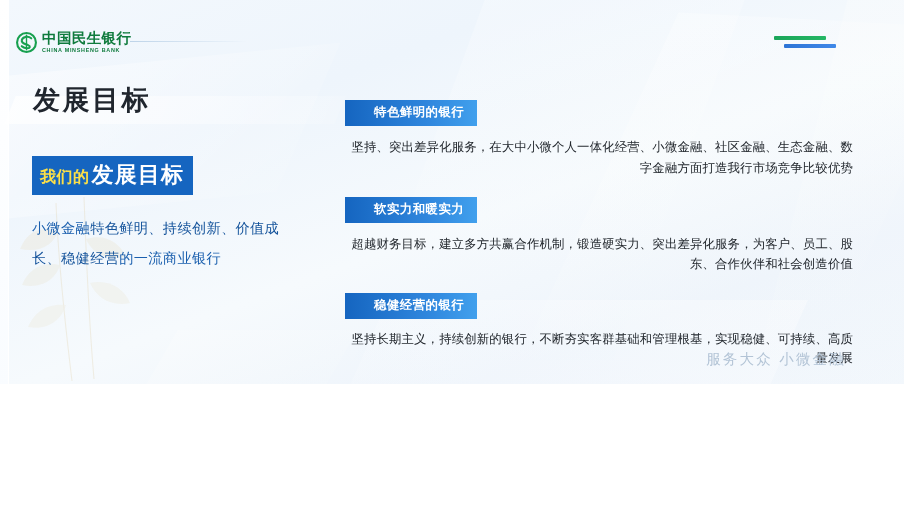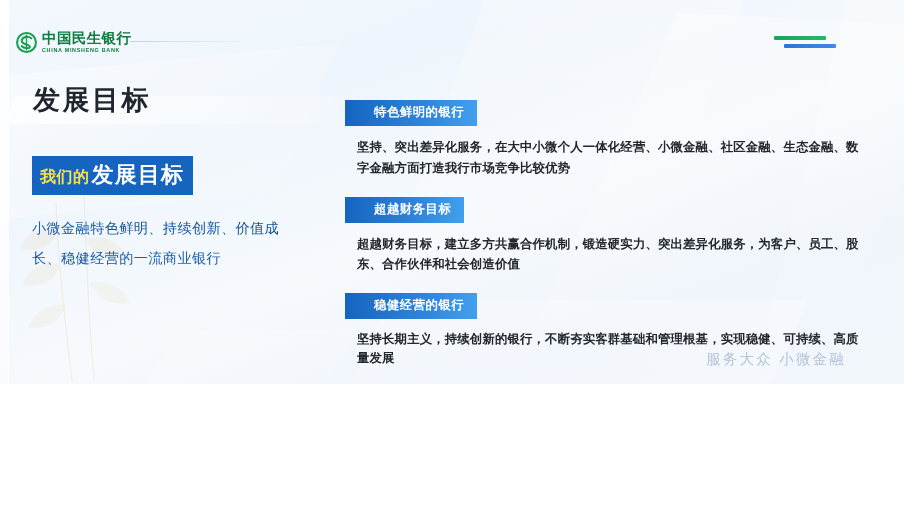--- a/index.html
+++ b/index.html
@@ -120,23 +120,23 @@
   
   #right-col { position:absolute; left:345px; top:100px; width:545px; }
   .sec { position:relative; margin-bottom:18px; }
   .sec-badge {
     display:inline-block;
     background:linear-gradient(90deg,#1565c0 0%,#2f86dd 62%,#41a0ed 100%);
     color:#ffffff; font-size:12.4px; font-weight:bold;
     padding:4px 13px 5px 29px; letter-spacing:.5px; white-space:nowrap;
   }
   .sec-body {
-    margin-top:11px; margin-left:12px;
-    font-size:12.4px; font-weight:bold; color:#23282e;
-    line-height:1.68; letter-spacing:.15px; max-width:505px;
+    margin-top:11px; margin-left:3px;
+    font-size:12.4px; font-weight:normal; color:#23282e;
+    line-height:1.68; letter-spacing:.15px; max-width:505px;text-align:right;
   }
   .sec.tight .sec-body { line-height:1.52; }
 
   
   .footer {
     position:absolute; right:58px; bottom:15px;
     font-size:14.5px; color:#b3c4d6; letter-spacing:2.2px; white-space:nowrap;
   }
 </style>
 </head>
@@ -242,21 +242,21 @@
 
   <div id="right-col">
 
     <div class="sec">
       <div class="sec-badge">特色鲜明的银行</div>
       <div class="sec-body">坚持、突出差异化服务，在大中小微个人一体化经营、小微金融、社区金融、生态金融、数字金融方面打造我行市场竞争比较优势</div>
     </div>
 
 
     <div class="sec">
-      <div class="sec-badge">超越财务目标</div>
+      <div class="sec-badge">软实力和暖实力</div>
       <div class="sec-body">超越财务目标，建立多方共赢合作机制，锻造硬实力、突出差异化服务，为客户、员工、股东、合作伙伴和社会创造价值</div>
     </div>
 
     <div class="sec tight">
       <div class="sec-badge">稳健经营的银行</div>
       <div class="sec-body">坚持长期主义，持续创新的银行，不断夯实客群基础和管理根基，实现稳健、可持续、高质量发展</div>
     </div>
 
   </div>
 

